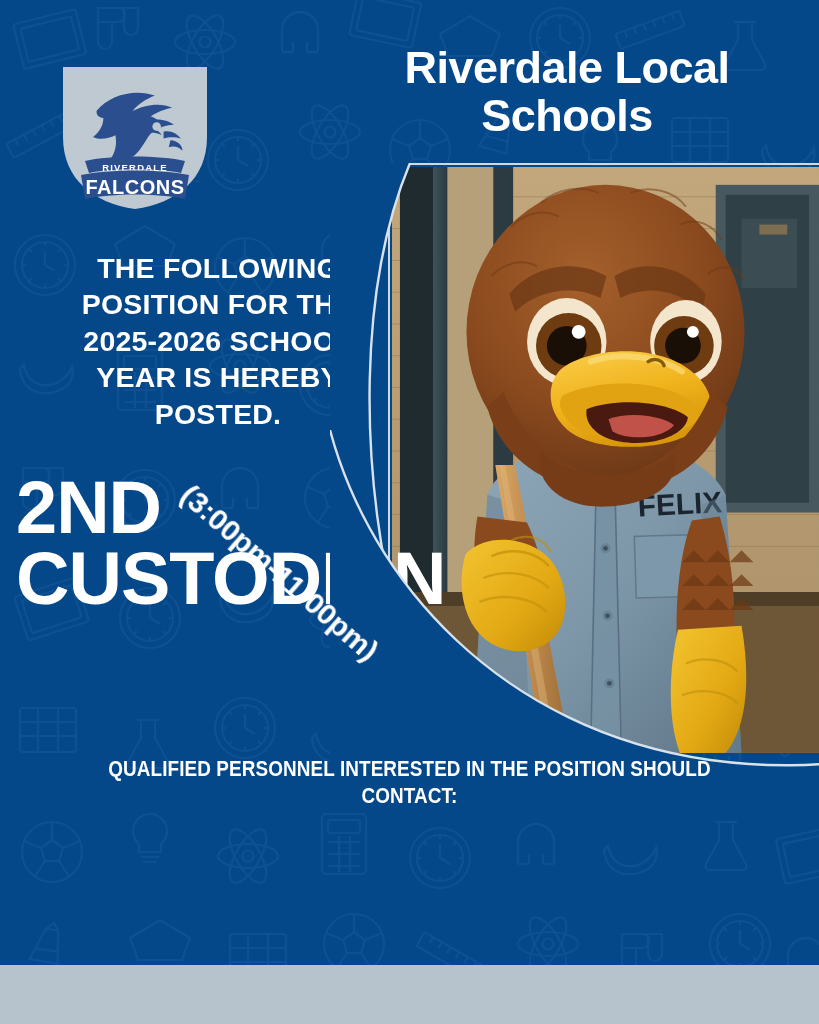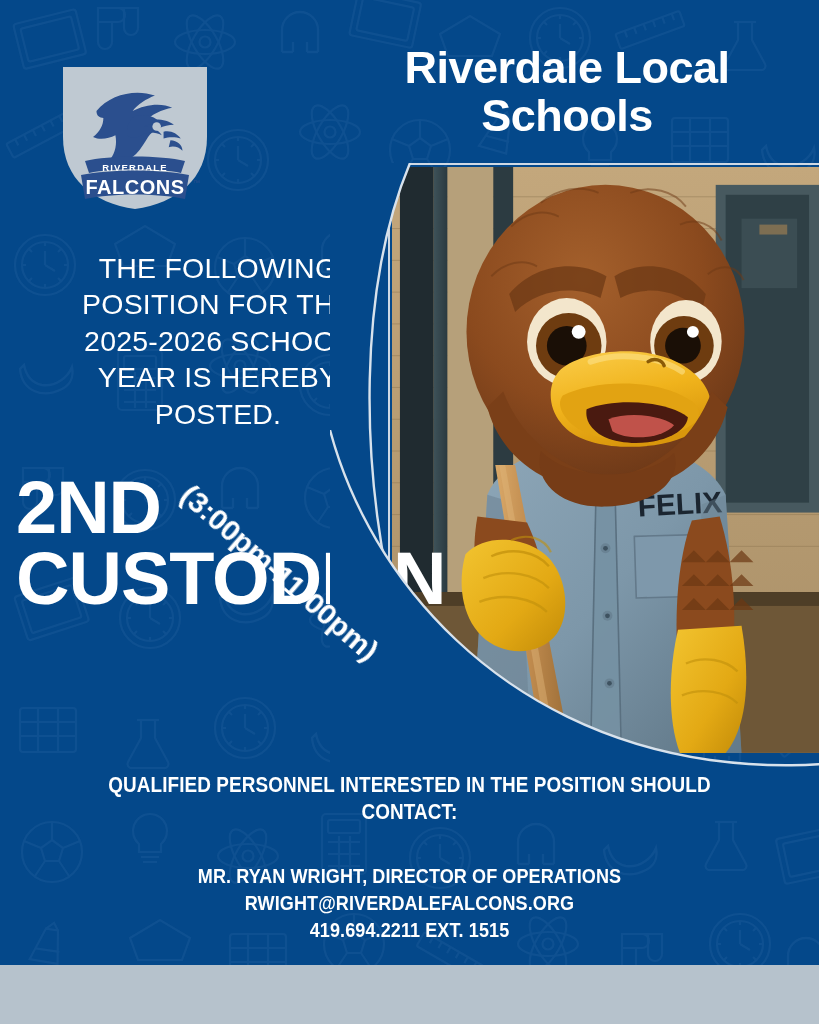--- a/index.html
+++ b/index.html
@@ -49,21 +49,21 @@
     text-align:center;
     letter-spacing:-0.5px;
   }
 
   
   #notice-block {
     position:absolute; left:28px; top:250px; width:380px;
     z-index:6;
     color:#ffffff;
     font-size:28.5px;
-    font-weight:normal;
+    font-weight:bold;
     line-height:1.28;
     text-align:center;
     letter-spacing:0.2px;
   }
 
   
   #position-headline {
     position:absolute; left:16px; top:472px;
     z-index:8;
     color:#ffffff;
@@ -126,21 +126,20 @@
     z-index:9;
     pointer-events:none;
   }
 
   
   #contact-block {
     position:absolute; left:0; right:0; top:756px;
     z-index:11;
     color:#ffffff;
     text-align:center;
-    margin-top:16px;
   }
   #contact-lead {
     font-size:21.5px; font-weight:bold; line-height:1.25;
     padding:0 60px;
     letter-spacing:0.1px;
   }
   #contact-details {
     margin-top:36px;
     font-size:20.5px; font-weight:bold; line-height:1.32;
     letter-spacing:0.1px;
@@ -527,22 +526,17 @@
     <span class="line">CUSTODIAN</span>
   </div>
 
   <div id="hours-label">(3:00pm-11:00pm)</div>
 
   <div id="contact-block">
     <div id="contact-lead">
       <div class="cond">QUALIFIED PERSONNEL INTERESTED IN THE POSITION SHOULD</div>
       <div class="cond">CONTACT:</div>
     </div>
-    <div id="contact-details">
-      <div class="cond">MR. RYAN WRIGHT, DIRECTOR OF OPERATIONS</div>
-      <div class="cond">RWIGHT@RIVERDALEFALCONS.ORG</div>
-      <div class="cond">419.694.2211 EXT. 1515</div>
-    </div>
   </div>
 
   <div id="bottom-strip"></div>
 
 </div>
 
 </body></html>

